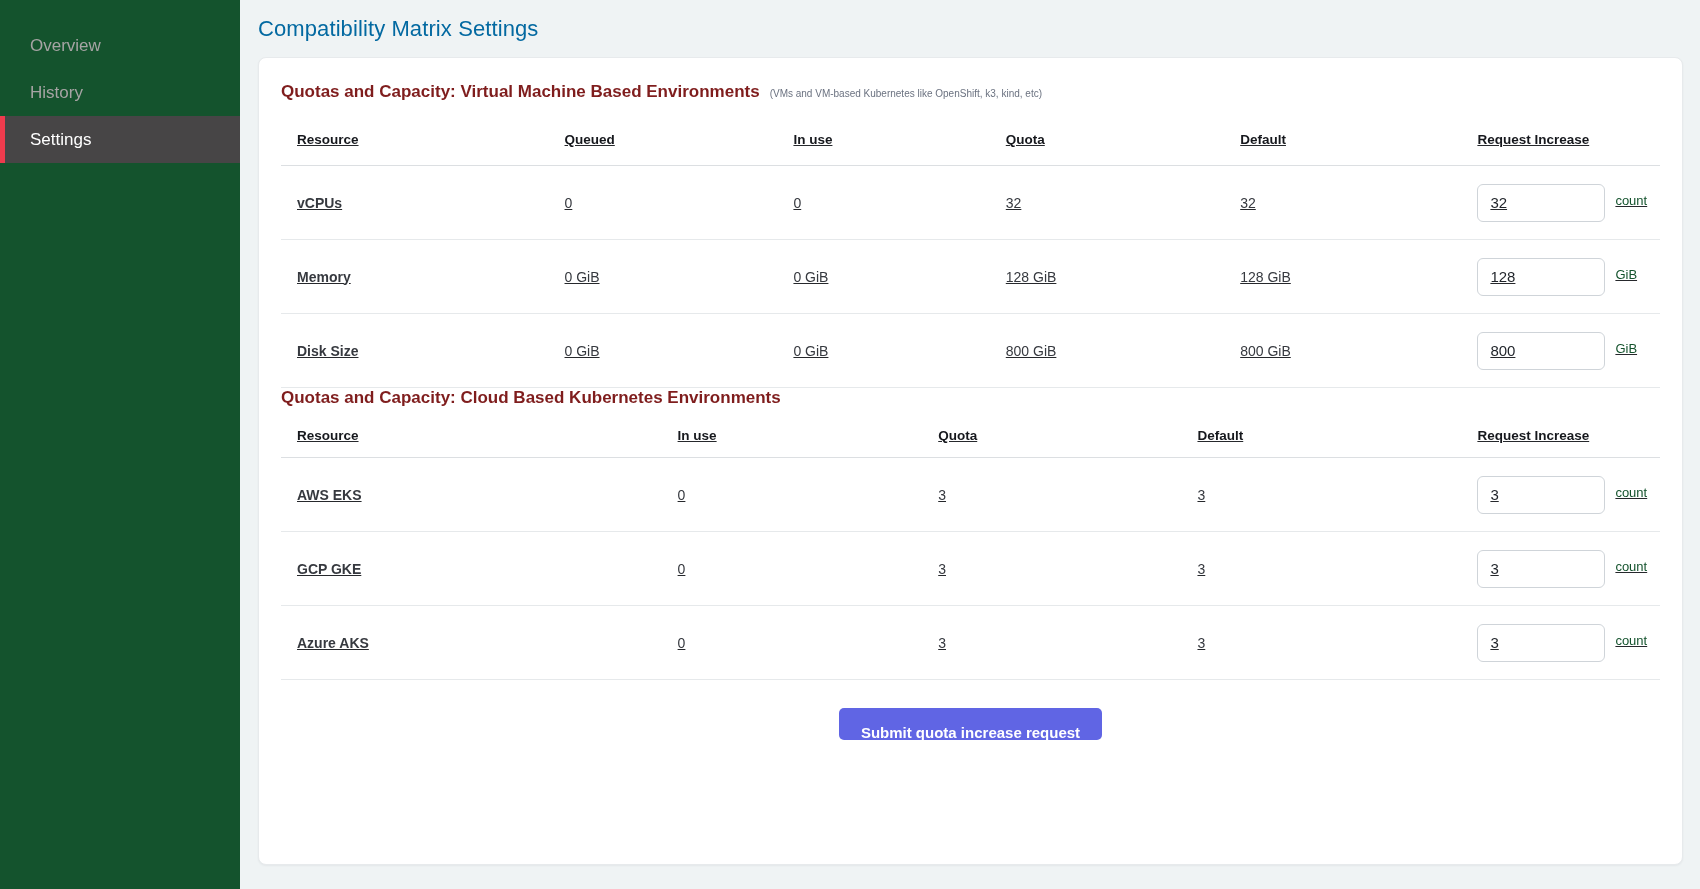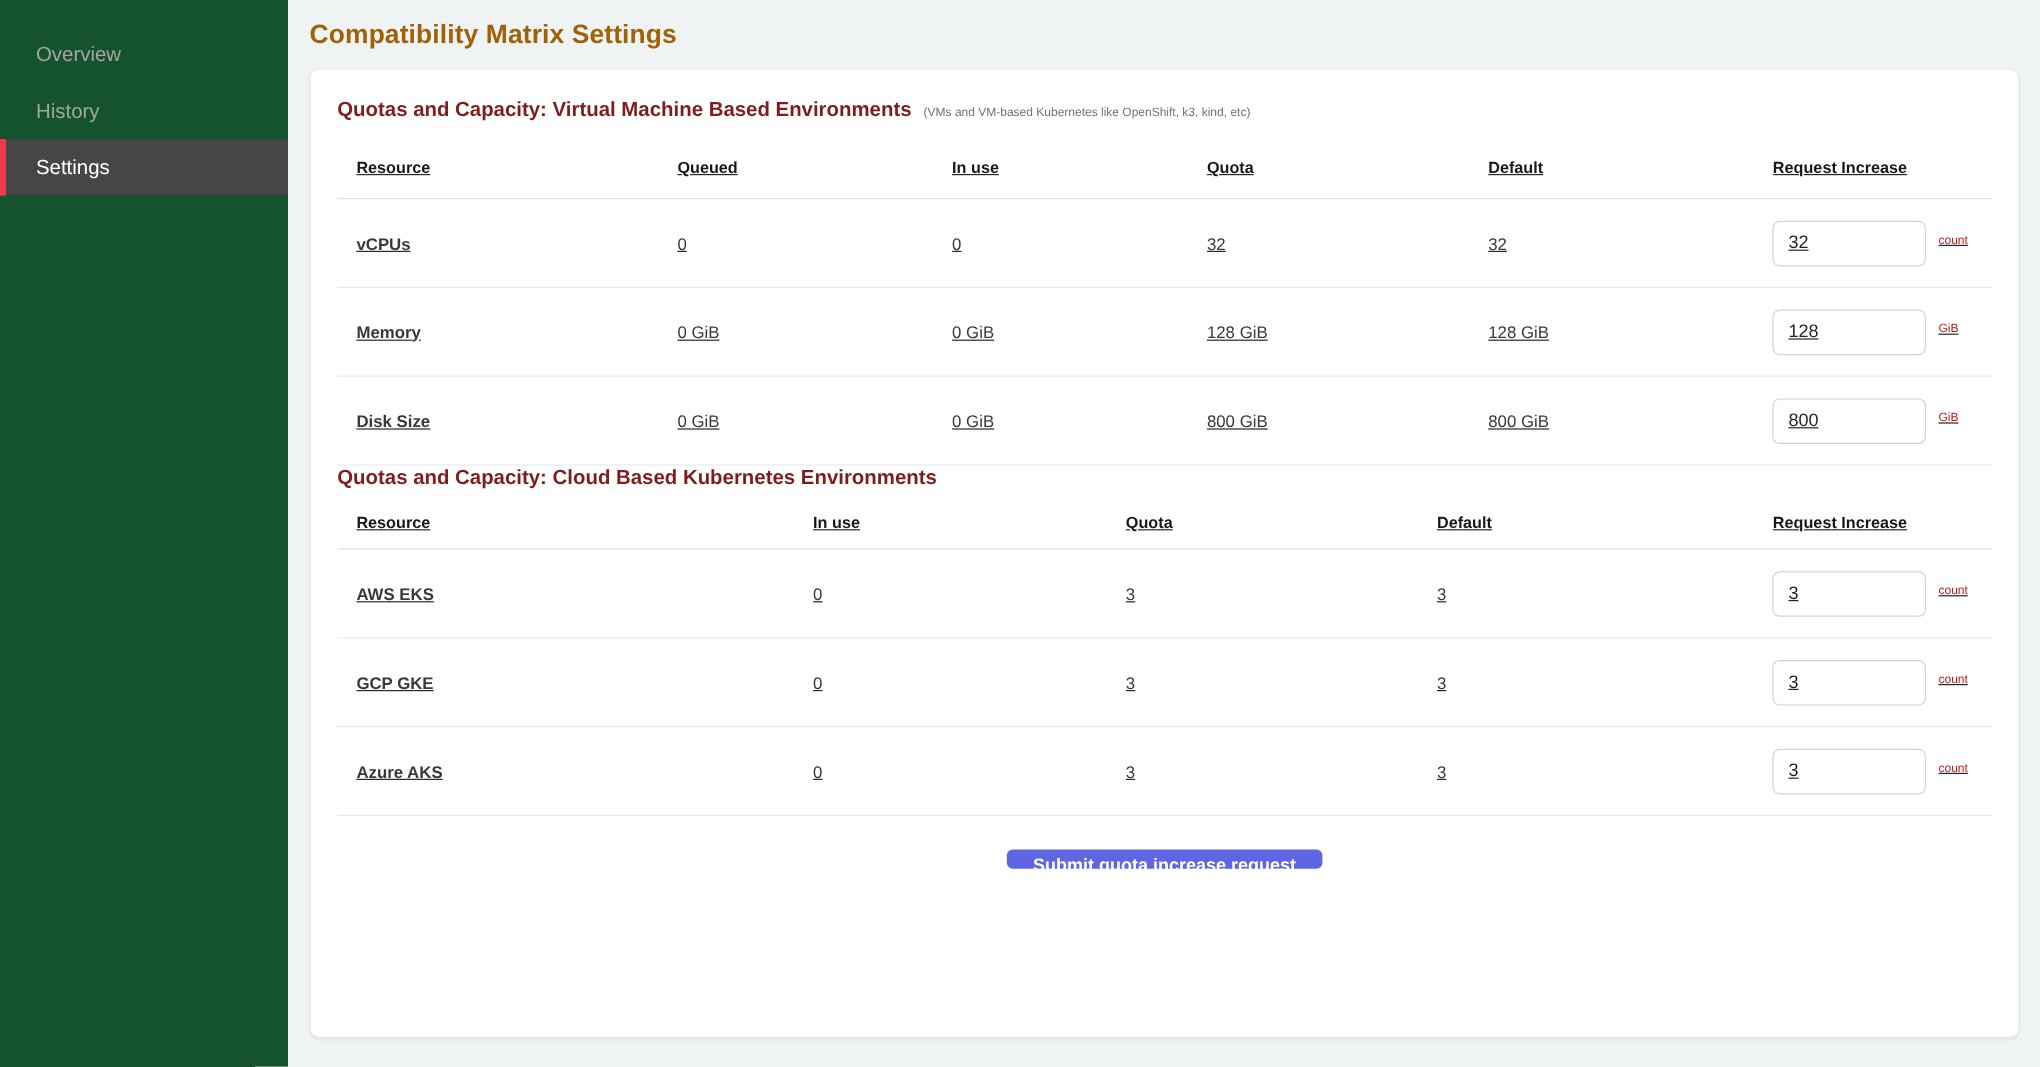--- a/index.html
+++ b/index.html
@@ -40,22 +40,22 @@
   }
 
   
   .main {
     flex: 1;
     padding: 16px 17px 0 18px;
   }
   .page-title {
     margin: 0 0 15px 0;
     font-size: 22px;
-    font-weight: 700;
-    color: #a16207;
+    font-weight: 400;
+    color: #0369a1;
     letter-spacing: 0.1px;
   }
   .card {
     background: #ffffff;
     border: 1px solid #e7eaec;
     border-radius: 8px;
     box-shadow: 0 1px 2px rgba(16,24,40,.05);
     height: 808px;
     padding: 24px 22px 20px 22px;
   }
@@ -106,40 +106,40 @@
     border-radius: 6px;
     font-family: "Liberation Sans", "DejaVu Sans", sans-serif;
     font-size: 15px;
     color: #1f2329;
     padding: 0 10px 0 12px;
     outline: none;
     background: #ffffff;
   }
   .unit-label {
     flex: 0 0 48px;
-    font-size: 10px;
-    color: #b91c1c;
+    font-size: 13px;
+    color: #14532d;
     position: relative;
     top: -2px;
   }
 
   .btn-row {
     display: flex; justify-content: center;
     margin-top: 28px;
   }
   .submit-btn {
     background: #6065e4;
     color: #ffffff;
     border: none;
     border-radius: 5px;
     font-family: "Liberation Sans", "DejaVu Sans", sans-serif;
     font-size: 15px;
     font-weight: 700;
     height: 16px;
-    padding: 5px 22px;
+    padding: 16px 22px;
     cursor: pointer;
   }
 </style>
 </head>
 <body>
 
 <aside class="sidebar">
   <nav>
     <div class="nav-item">
       <span>Overview</span>

